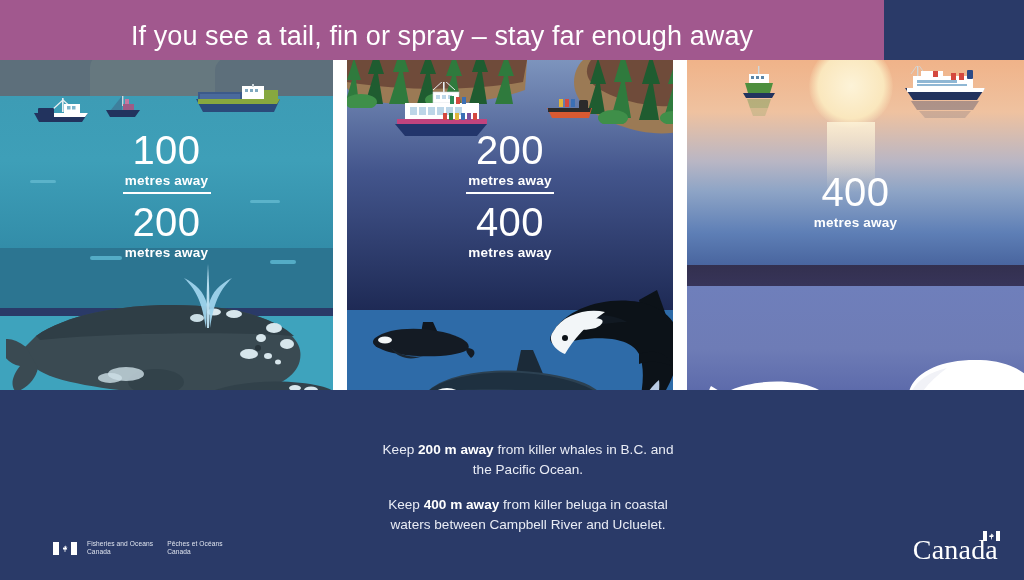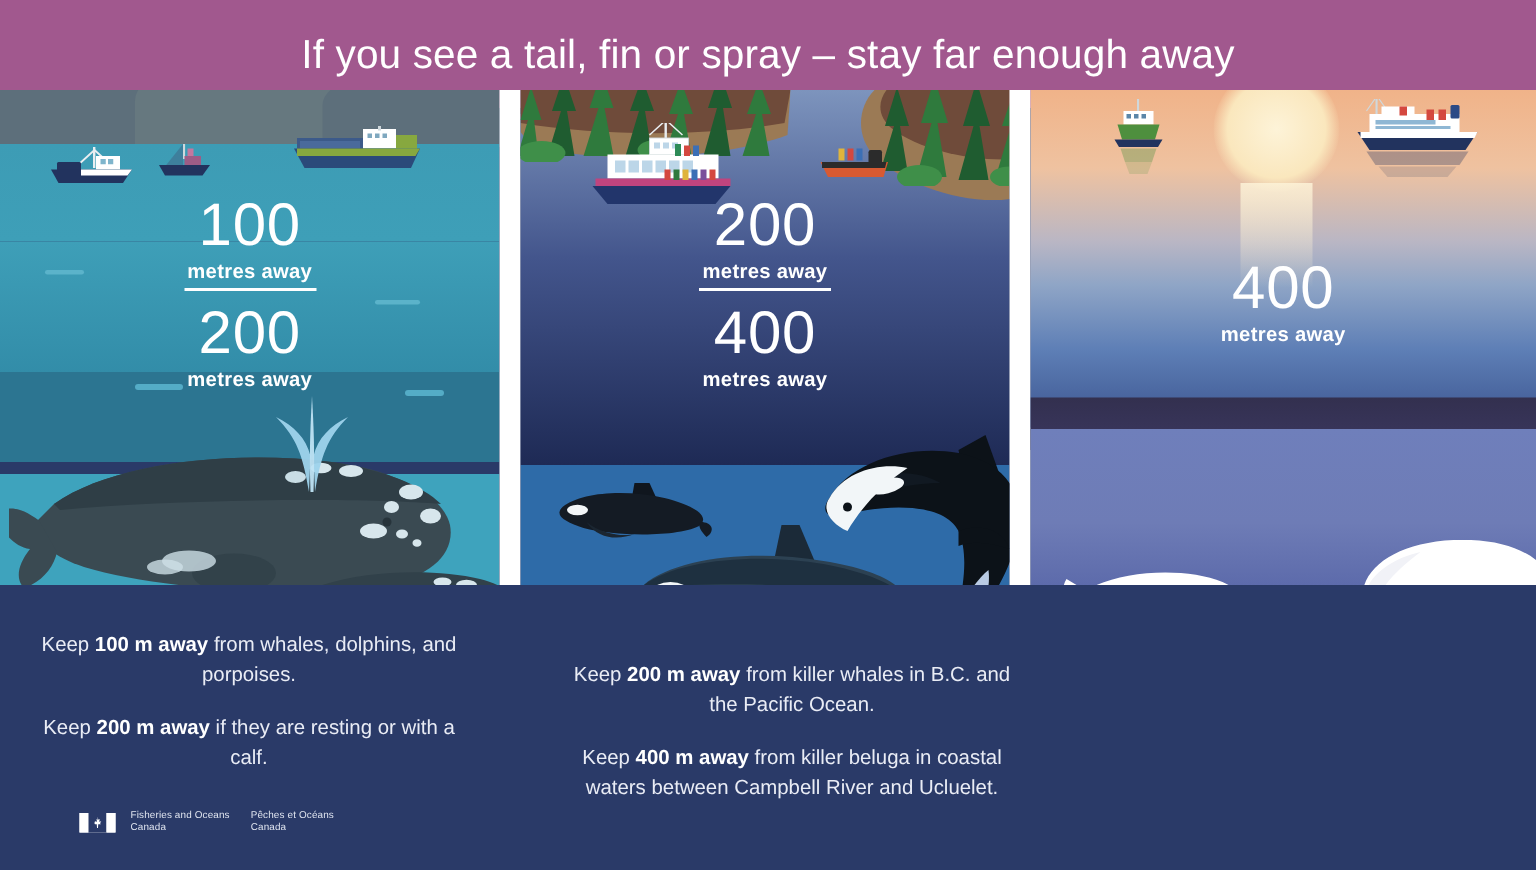--- a/index.html
+++ b/index.html
@@ -6,21 +6,21 @@
   body{
     width:1024px;height:580px;overflow:hidden;
     background:#2a3a68;
     font-family:"Liberation Sans", sans-serif;
     -webkit-font-smoothing:antialiased;
   }
   .poster{position:relative;width:1024px;height:580px;background:#2a3a68;}
 
   
   .header{
-    position:absolute;left:0;top:0;width:1024px;height:72px;
+    position:absolute;left:0;top:0;width:884px;height:72px;
     background:#a1588e;
     display:flex;align-items:center;justify-content:center;
   }
   .header-title{
     color:#ffffff;font-size:27px;font-weight:400;letter-spacing:.1px;
     text-align:center;line-height:1;white-space:nowrap;
   }
 
   
   .panels{position:absolute;left:0;top:60px;width:1024px;height:330px;}
@@ -390,24 +390,20 @@
 
       <div class="meas" style="left:0;top:110px;width:337px;">
         <div class="big">400</div>
         <div class="small">metres away</div>
       </div>
     </div>
   </div>
 
   <div class="bottom">
 
-    <div class="col c1">
-      <p><span>Keep </span><b>100 m away</b><span> from whales, dolphins, and porpoises.</span></p>
-      <p><span>Keep </span><b>200 m away</b><span> if they are resting or with a calf.</span></p>
-    </div>
 
     <div class="col c2">
       <p><span>Keep </span><b>200 m away</b><span> from killer whales in B.C. and the Pacific Ocean.</span></p>
       <p><span>Keep </span><b>400 m away</b><span> from killer beluga in coastal waters between Campbell River and Ucluelet.</span></p>
     </div>
 
   </div>
 
   <div class="fip">
     <div class="flag">
@@ -416,14 +412,21 @@
         <div class="bar br"></div>
       <div class="leaf"></div>
     </div>
     <div class="txt">
       <span class="en" style="white-space:pre-line;">Fisheries and Oceans
 Canada</span><span class="fr" style="white-space:pre-line;">Pêches et Océans
 Canada</span>
     </div>
   </div>
 
+  <div class="canada">
+    <span>Canada</span>
+    <span class="mark">
+      <span class="m"></span>
+        <span class="l"></span>
+    </span>
+  </div>
 
 </div>
 
 </body></html>

